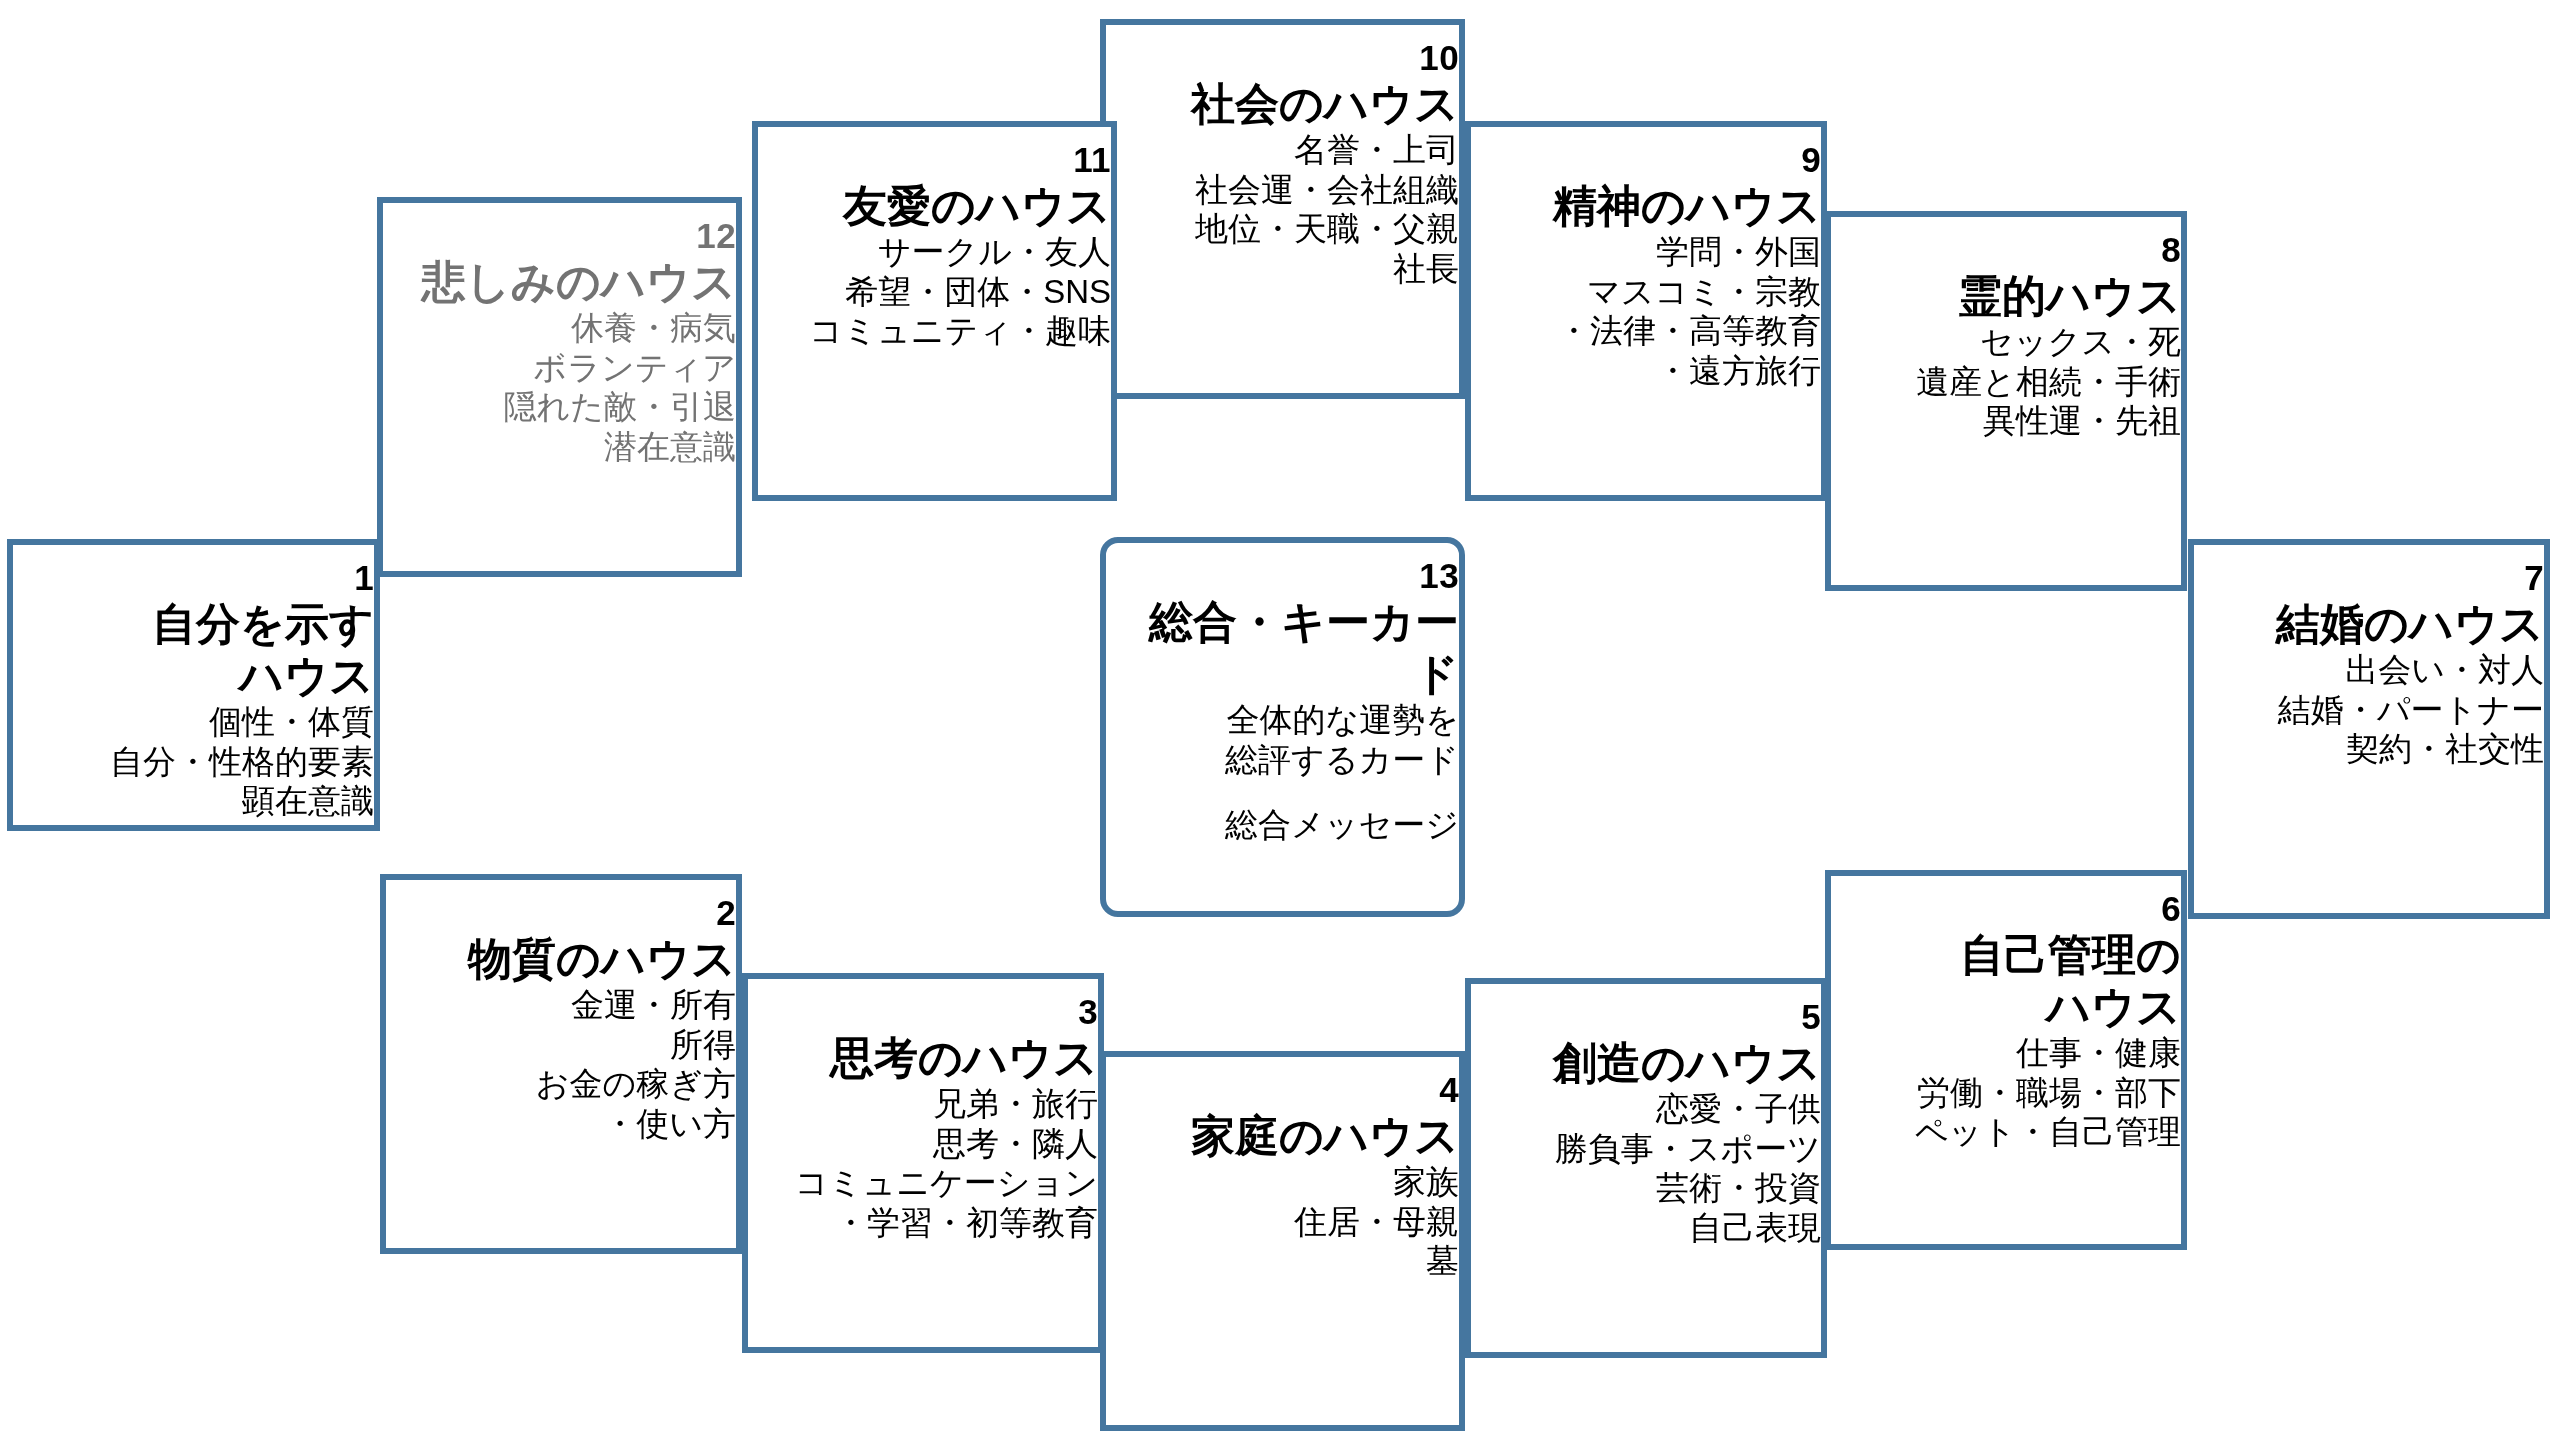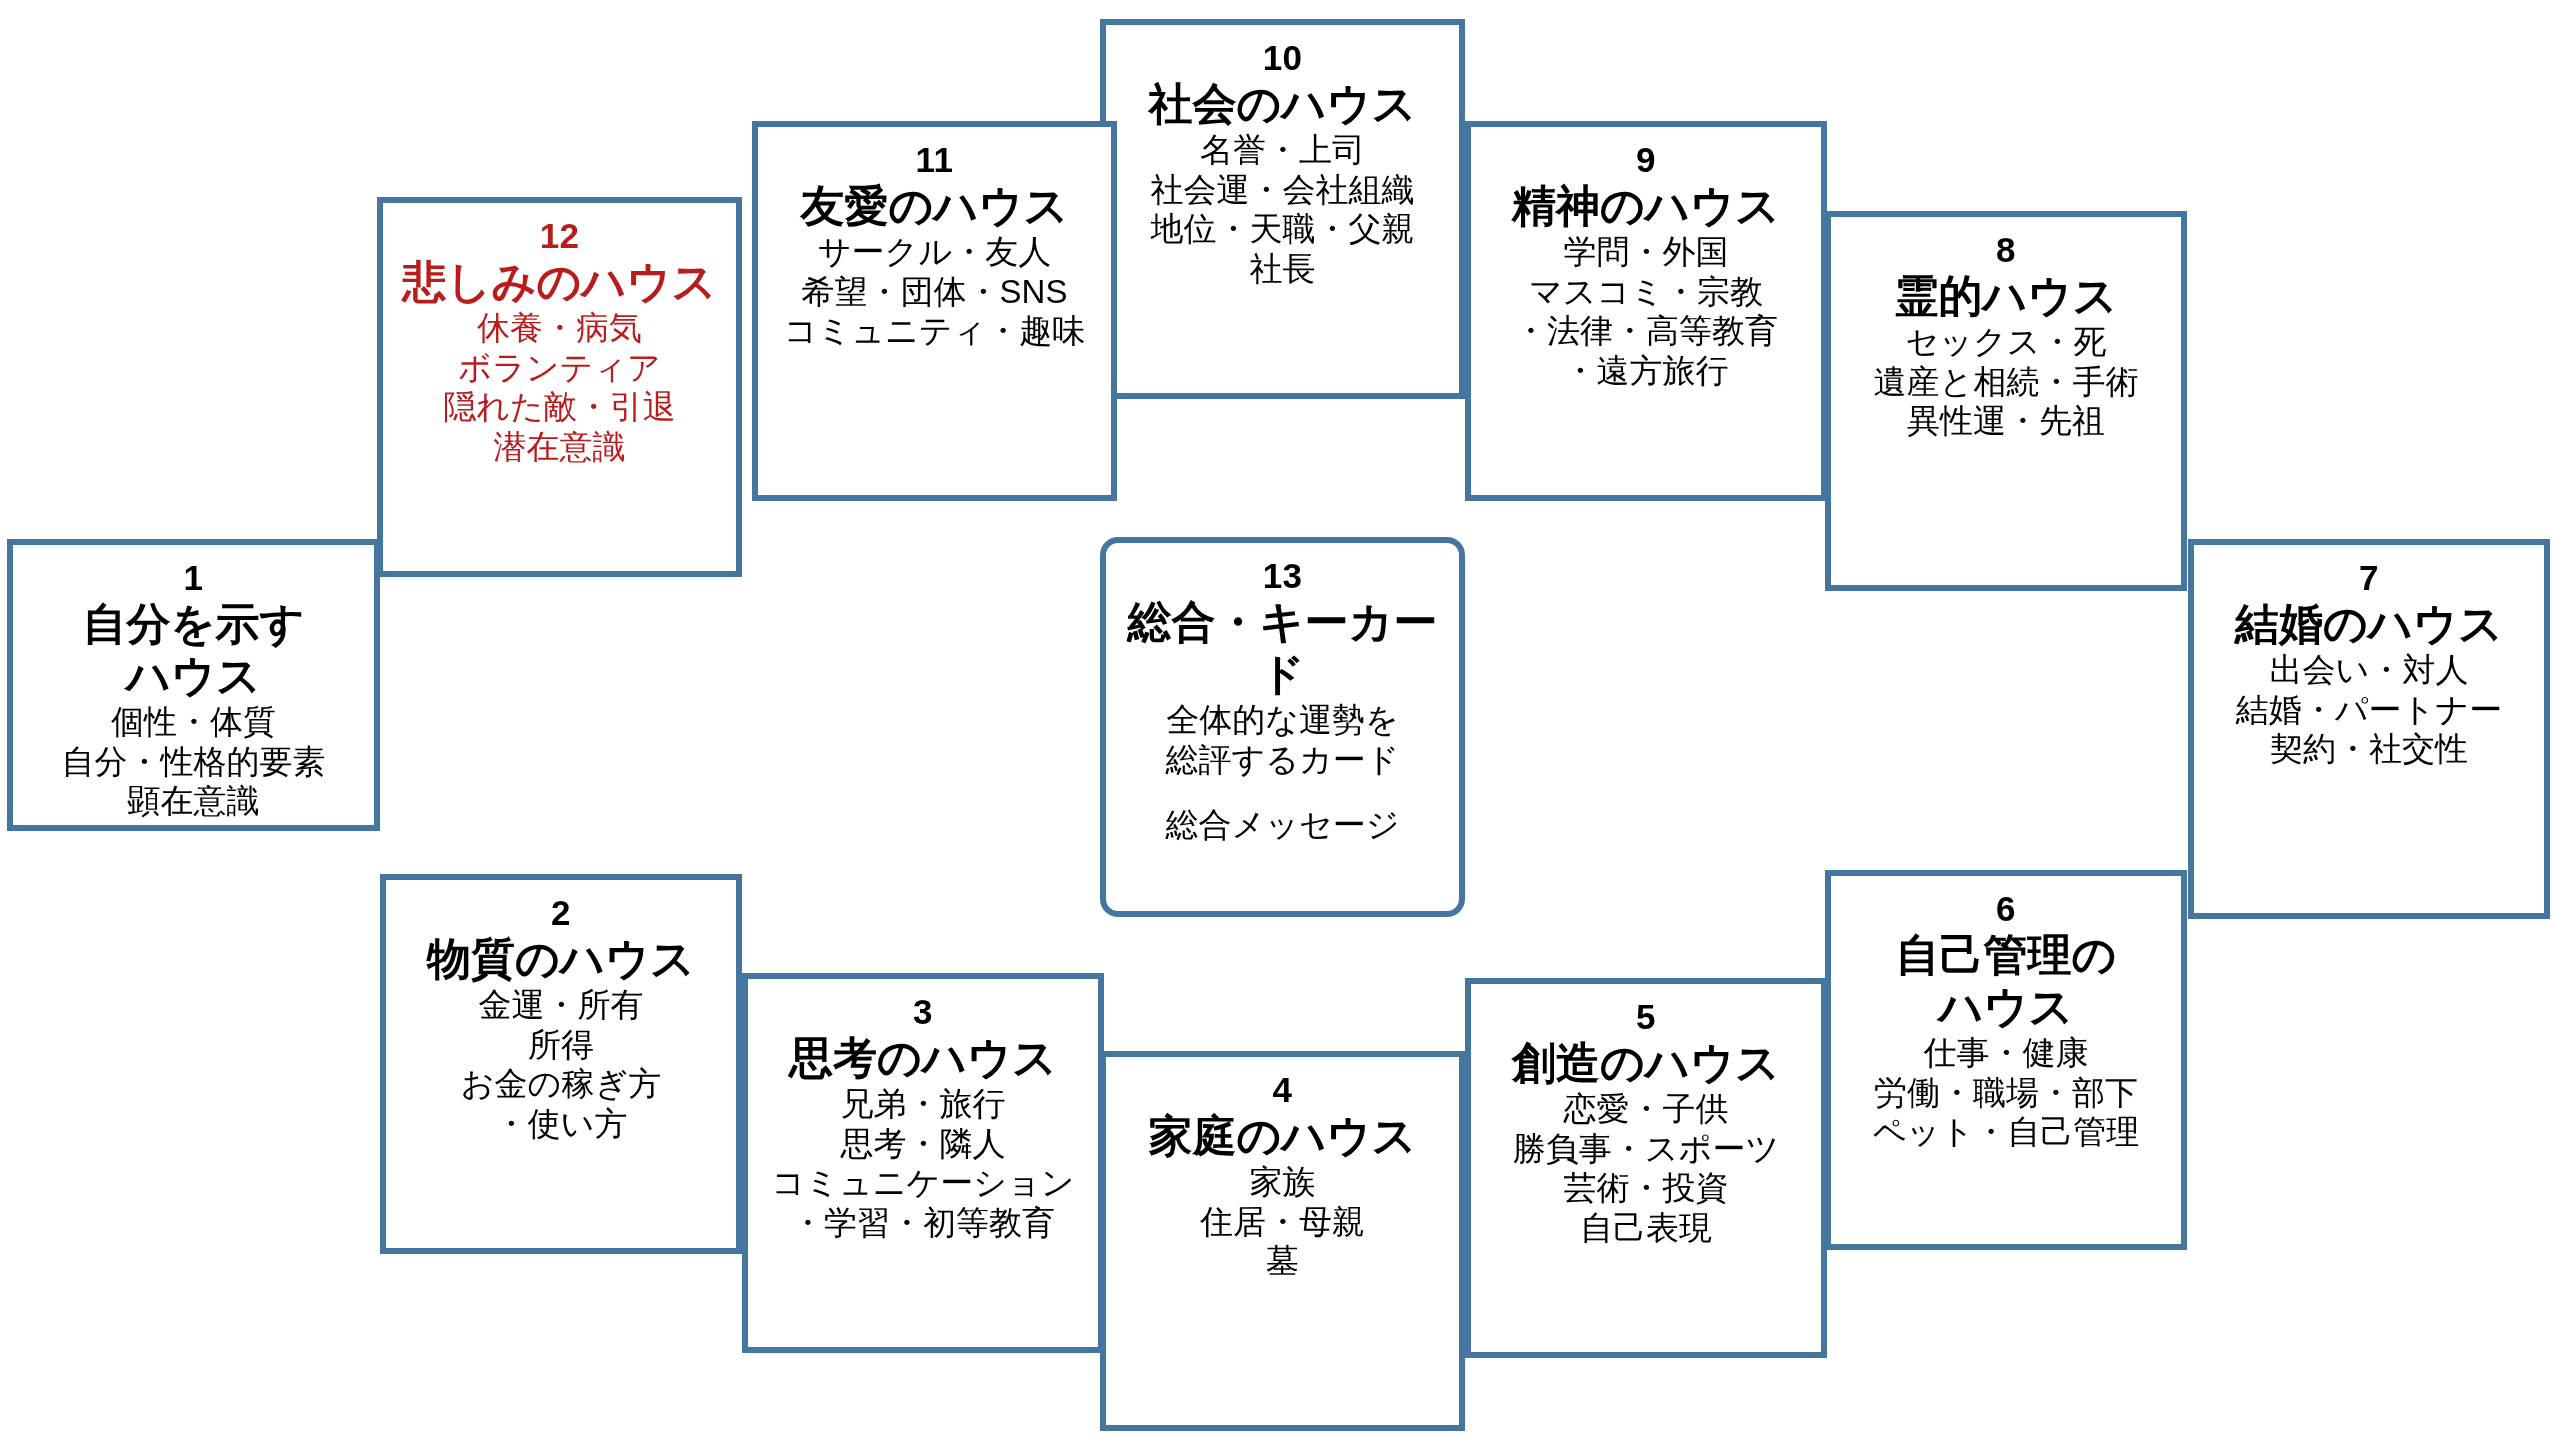--- a/index.html
+++ b/index.html
@@ -13,21 +13,21 @@
     height: 1451px;
     background: #ffffff;
     font-family: "Liberation Sans", "DejaVu Sans", sans-serif;
     overflow: hidden;
   }
   .house {
     position: absolute;
     box-sizing: border-box;
     background: #ffffff;
     border: 6px solid #45769f;
-    text-align: center;
+    text-align: right;
     color: #000000;
     padding-top: 12px;
   }
   .house .num {
     display: block;
     font-size: 35px;
     font-weight: bold;
     line-height: 1.18;
     letter-spacing: 0.4px;
   }
@@ -130,21 +130,21 @@
       <span class="line">地位・天職・父親</span>
       <span class="line">社長</span>
     </div>
     <div class="house" style="left: 752px; top: 121px; width: 365px; height: 380px; border-color: rgb(69, 118, 159); color: rgb(0, 0, 0); background: rgb(255, 255, 255);">
       <span class="num">11</span>
       <span class="title">友愛のハウス</span>
       <span class="line">サークル・友人</span>
       <span class="line">希望・団体・SNS</span>
       <span class="line">コミュニティ・趣味</span>
     </div>
-    <div class="house" style="left: 377px; top: 197px; width: 365px; height: 380px; border-color: rgb(69, 118, 159); color: #b91c1c; background: rgb(255, 255, 255);">
+    <div class="house" style="left: 377px; top: 197px; width: 365px; height: 380px; border-color: rgb(69, 118, 159); color: #737373; background: rgb(255, 255, 255);">
       <span class="num">12</span>
       <span class="title">悲しみのハウス</span>
       <span class="line">休養・病気</span>
       <span class="line">ボランティア</span>
       <span class="line">隠れた敵・引退</span>
       <span class="line">潜在意識</span>
     </div>
     <div class="house" style="left: 1100px; top: 537px; width: 365px; height: 380px; border-color: rgb(69, 118, 159); color: rgb(0, 0, 0); background: rgb(255, 255, 255); border-radius: 18px;">
       <span class="num">13</span>
       <span class="title">総合・キーカード</span>

